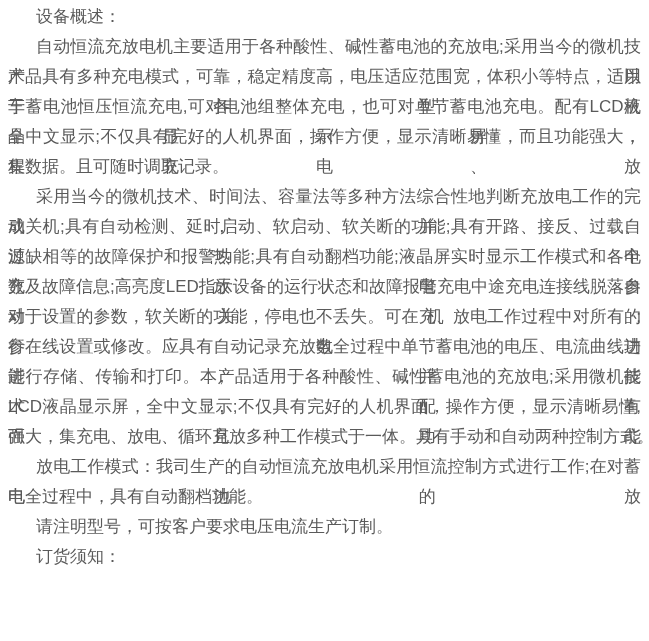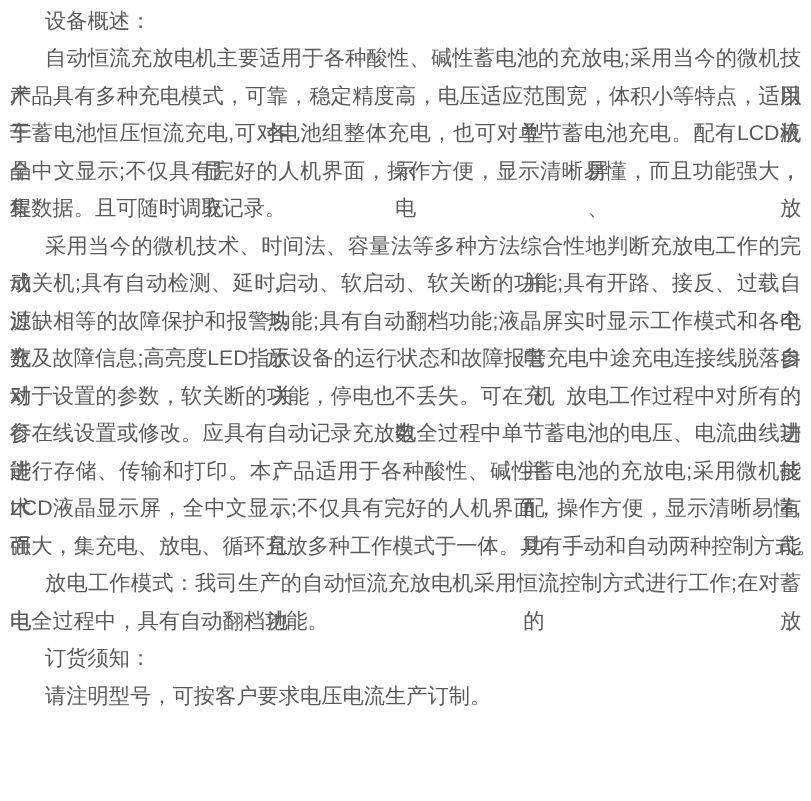--- a/index.html
+++ b/index.html
@@ -53,15 +53,15 @@
   <div class="line fill">动关机;具有自动检测、延时启动、软启动、软关断的功能;具有开路、接反、过载、过热、电</div>
   <div class="line fill">源缺相等的故障保护和报警功能;具有自动翻档功能;液晶屏实时显示工作模式和各个充放电参</div>
   <div class="line fill">数及故障信息;高亮度LED指示设备的运行状态和故障报警充电中途充电连接线脱落自动关机;</div>
   <div class="line fill">对于设置的参数，软关断的功能，停电也不丢失。可在充、放电工作过程中对所有的参数进</div>
   <div class="line fill">行在线设置或修改。应具有自动记录充放电全过程中单节蓄电池的电压、电流曲线功能，并能</div>
   <div class="line fill">进行存储、传输和打印。本产品适用于各种酸性、碱性蓄电池的充放电;采用微机技术，配有</div>
   <div class="line fill">LCD液晶显示屏，全中文显示;不仅具有完好的人机界面，操作方便，显示清晰易懂,而且功能</div>
   <div class="line">强大，集充电、放电、循环充放多种工作模式于一体。具有手动和自动两种控制方式。</div>
   <div class="line indent fill">放电工作模式：我司生产的自动恒流充放电机采用恒流控制方式进行工作;在对蓄电池的放</div>
   <div class="line">电全过程中，具有自动翻档功能。</div>
+  <div class="line indent">请注明型号，可按客户要求电压电流生产订制。</div>
   <div class="line indent">订货须知：</div>
-  <div class="line indent">请注明型号，可按客户要求电压电流生产订制。</div>
 </div>
 
 </body></html>

